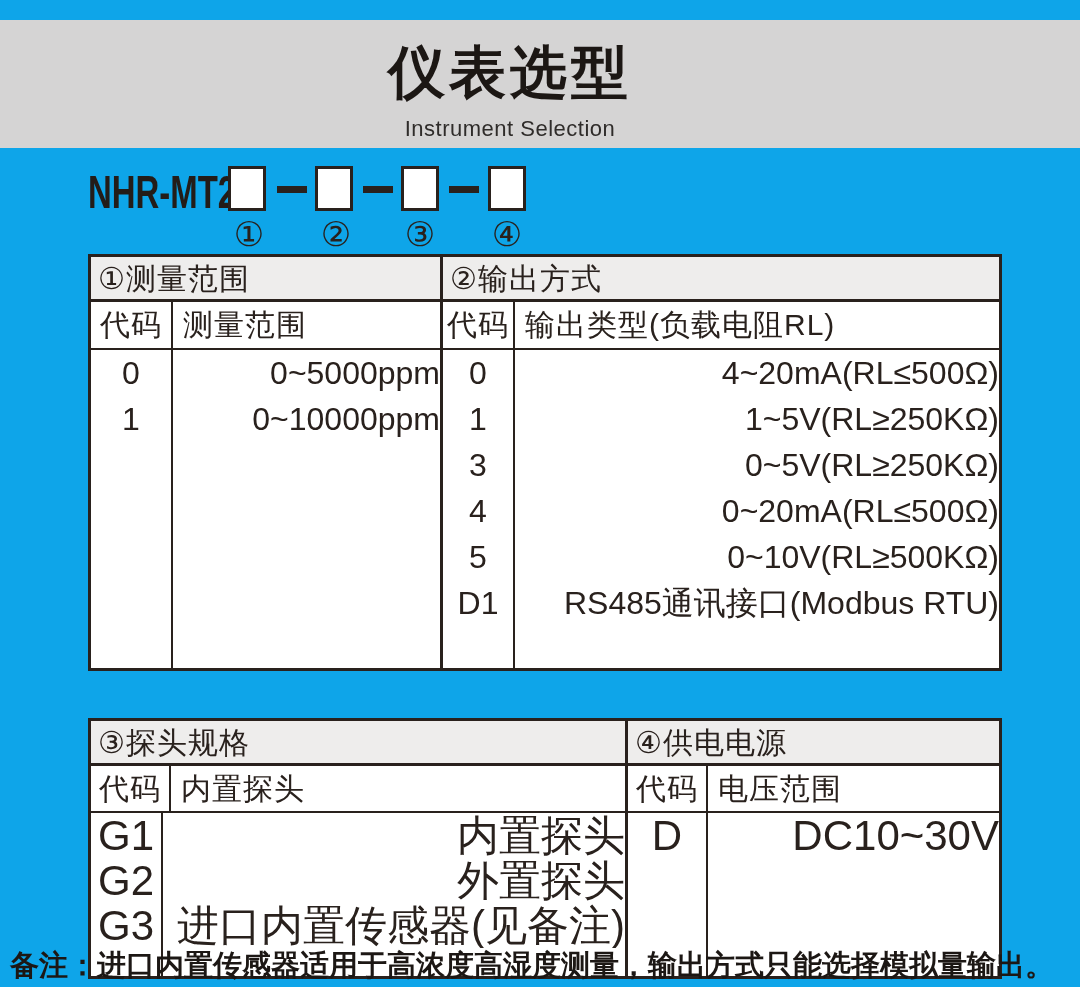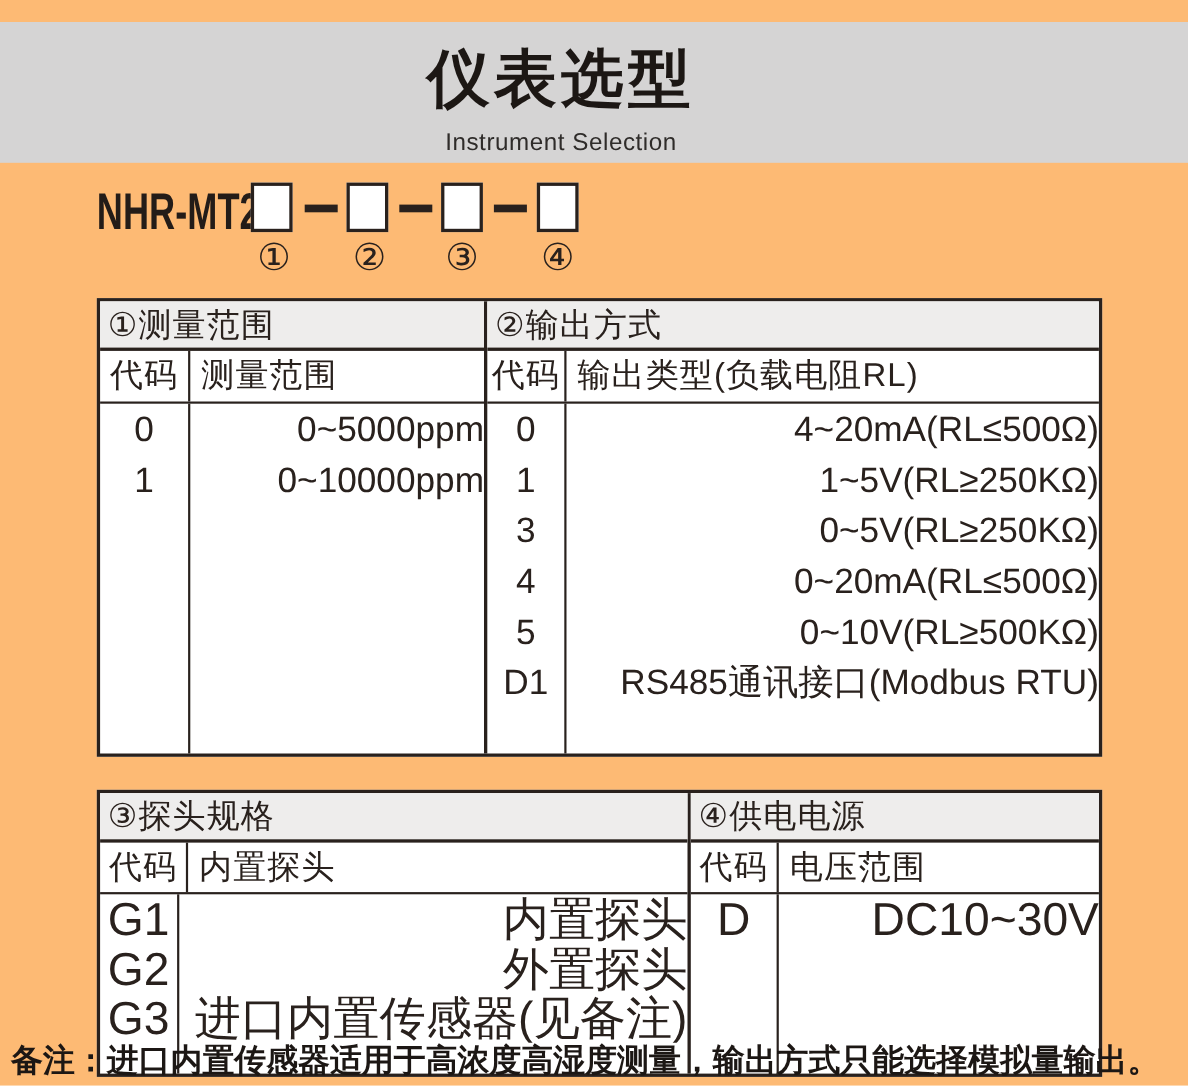--- a/index.html
+++ b/index.html
@@ -1,37 +1,37 @@
 <!DOCTYPE html>
 <html><head>
 <meta charset="utf-8">
 <style>
   html,body{margin:0;padding:0;background:#ffffff;}
   .page{
     position:relative;width:1080px;height:987px;overflow:hidden;
-    background:#fdba74;color:#29211d;
+    background:#0ea5e9;color:#29211d;
     font-family:"Liberation Sans","DejaVu Sans",sans-serif;
   }
   
   .band{position:absolute;left:0;top:20px;width:1080px;height:128px;background:#d5d4d4;}
   .band-inner{width:1020px;text-align:center;}
   .title{margin:0;padding-top:22px;font-size:57px;line-height:60px;font-weight:900;letter-spacing:4px;color:#1c1714;}
   .subtitle{margin-top:14px;font-size:22px;line-height:26px;letter-spacing:0.5px;color:#2f2c2a;}
   
   .model{position:absolute;left:0;top:0;width:1080px;height:0;}
   .prefix{
     position:absolute;left:88px;top:168px;font-size:47px;font-weight:700;line-height:47px;
     letter-spacing:0px;transform:scaleX(0.70);transform-origin:left center;white-space:nowrap;color:#231c18;
   }
   .mbox{position:absolute;top:166px;width:38px;height:45px;border:3px solid #29211d;background:#fff;box-sizing:border-box;}
   .dash{position:absolute;top:186px;width:30px;height:7px;background:#29211d;}
   .cnum{position:absolute;top:216px;width:40px;text-align:center;font-size:34px;line-height:36px;color:#29211d;}
   
   .tbl{position:absolute;left:88px;width:914px;border:3px solid #29211d;box-sizing:border-box;display:flex;background:#fff;}
-  .tbl-top{top:271px;height:417px;}
+  .tbl-top{top:254px;height:417px;}
   .tbl-bot{top:679px;height:261px;margin-top:39px;}
   .sec{display:flex;flex-direction:column;box-sizing:border-box;}
   .sec-a{width:352px;border-right:3px solid #29211d;}
   .sec-b{flex:1;}
   .sec-c{width:537px;border-right:3px solid #29211d;}
   .sec-d{flex:1;}
   .hdr{
     height:45px;box-sizing:border-box;background:#eeedec;border-bottom:3px solid #29211d;
     font-size:30px;line-height:43px;padding-left:7px;letter-spacing:1px;white-space:nowrap;overflow:hidden;
   }

